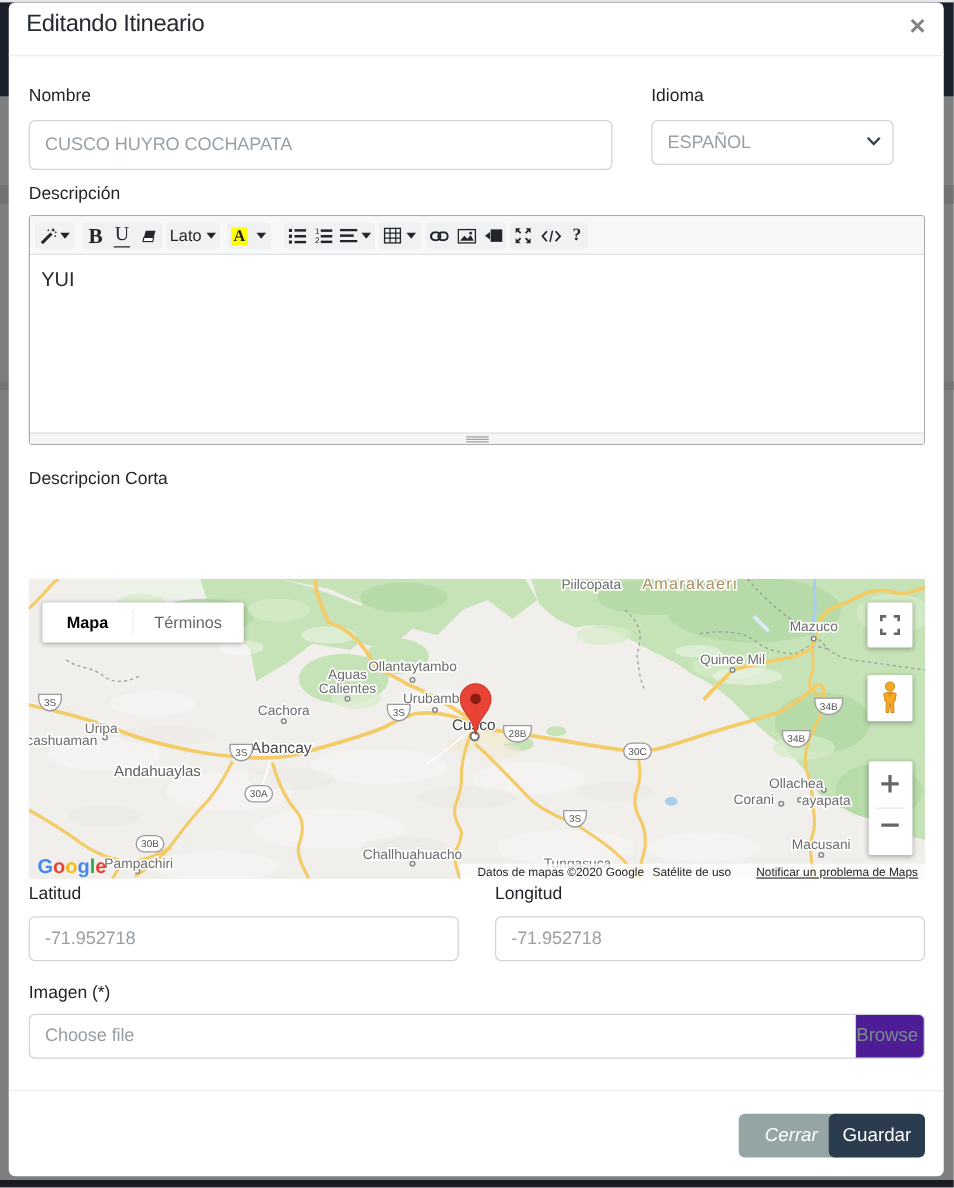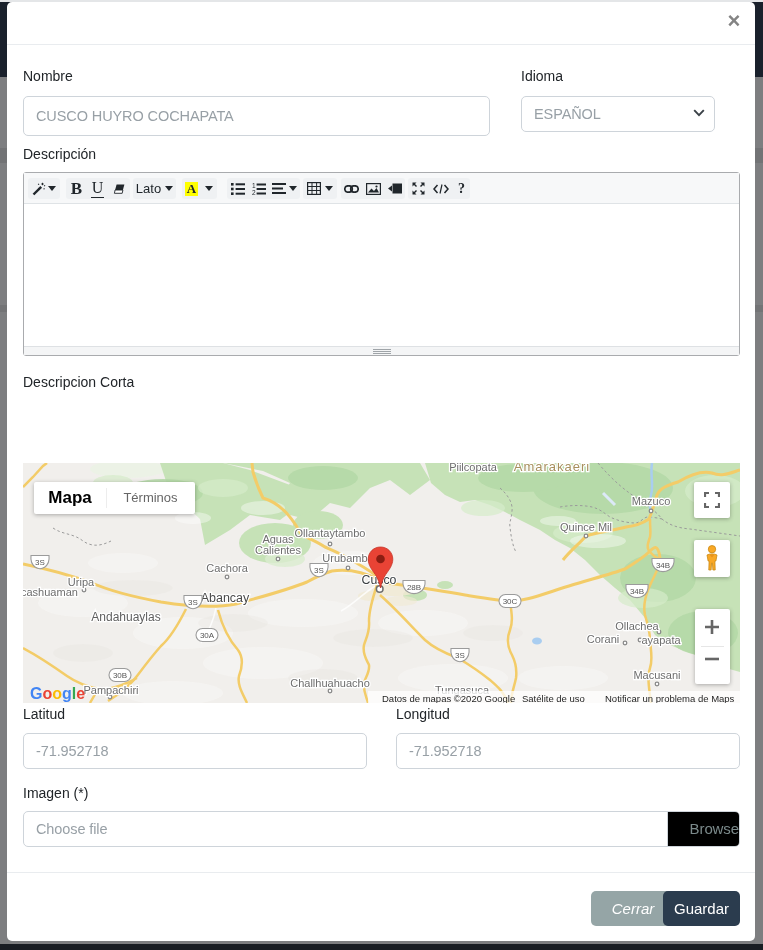--- a/index.html
+++ b/index.html
@@ -18,21 +18,21 @@
   #fborder { left:0; top:870px; width:748px; height:1px; background:#e9ecef; }
   .lbl { font-size:14px; color:#212529; }
   .ctrl { background:#fff; border:1px solid #ced4da; border-radius:5px; color:#98a0a6; font-size:14.5px; letter-spacing:-0.1px; }
   .val { position:absolute; left:12px; top:50%; transform:translateY(-50%); white-space:nowrap; }
   #inpNombre { left:16px; top:94px; width:467px; height:40px; }
   #selIdioma { left:514px; top:94px; width:194px; height:36px; }
   #selIdioma svg { position:absolute; right:9px; top:12px; }
   #inpLat  { left:16px;  top:731px; width:344px; height:36px; }
   #inpLng  { left:389px; top:731px; width:344px; height:36px; }
   #inpFile { left:16px; top:809px; width:717px; height:36px; }
-  #fileBrowse { position:absolute; right:0; top:0; width:72px; height:34px; background:#000000; border-left:1px solid #ced4da; border-radius:0 4px 4px 0; color:#7b8a8b; text-align:right; line-height:34px; font-size:15px;}
+  #fileBrowse { position:absolute; right:0; top:0; width:55px; height:34px; background:#4c1d95; border-left:1px solid #ced4da; border-radius:0 4px 4px 0; color:#7b8a8b; text-align:left; line-height:34px; font-size:15px;}
   
   #lNombre { left:16px; top:66px; }
   #lIdioma { left:514px; top:66px; }
   #lDesc   { left:16px; top:144px; }
   #lCorta  { left:16px; top:372px; }
   #lLat    { left:16px; top:704px; }
   #lLng    { left:389px; top:704px; }
   #lImg    { left:16px; top:783px; }
   
   #editor { left:16px; top:170px; width:717px; height:184px; border:1px solid #a9abae; border-radius:3px; background:#fff;}
@@ -55,20 +55,21 @@
   #btnGuardar { left:656px; width:77px; background:#2b3c4e; }
 </style>
 </head>
 <body>
   <div class="abs" id="topline"></div>
   <div class="abs" id="navdark"></div>
   <div class="abs" id="botdark"></div>
   <div class="abs" style="left:0;top:148px;width:763px;height:15px;background:#727375;"></div>
   <div class="abs" style="left:0;top:305px;width:763px;height:7px;background:#737476;"></div>
   <div class="abs" id="modal">
+    <div class="abs" id="mtitle">Editando Itineario</div>
     <div class="abs" id="mclose">×</div>
     <div class="abs" id="hborder"></div>
     <div class="abs lbl" id="lNombre">Nombre</div>
     <div class="abs lbl" id="lIdioma">Idioma</div>
     <div class="abs ctrl" id="inpNombre">
       <span class="val">CUSCO HUYRO COCHAPATA</span>
     </div>
     <div class="abs ctrl" id="selIdioma">
       <span class="val">ESPAÑOL</span>
       <svg width="12" height="8" viewBox="0 0 12 8">
@@ -210,20 +211,21 @@
               <g stroke="#20262b" stroke-width="1.5" fill="none">
                 <path d="M4.5 1 L1 5 L4.5 9"></path>
                 <path d="M11.5 1 L15 5 L11.5 9"></path>
                 <path d="M9 0.5 L7 9.5" stroke-width="1.2"></path>
               </g>
             </svg>
           </div>
           <div class="tbtn" style="width:17px;font-weight:bold;font-size:14px;font-family:'Liberation Serif',serif;">?</div>
         </div>
       </div>
+      <div class="abs" id="edarea">YUI</div>
       <div class="abs" id="statusbar">
         <div class="abs" id="dragbar">
           <div></div>
           <div></div>
           <div></div>
         </div>
       </div>
     </div>
     <div class="abs lbl" id="lCorta">Descripcion Corta</div>
     <div class="abs" id="map">
@@ -408,21 +410,21 @@
 
         <circle cx="356.7" cy="126" r="3.3" fill="#ffffff" stroke="#6f6f6f" stroke-width="1.6"></circle>
 
         <g>
           <path d="M357.5 84 C350.4 84 345.2 89.5 345.2 96.3 C345.2 102 348.8 106.6 352.3 111.5 C355 115.5 356.6 120.5 357.5 125 C358.4 120.5 360 115.5 362.7 111.5 C366.2 106.6 369.8 102 369.8 96.3 C369.8 89.5 364.6 84 357.5 84 Z" fill="#e94335" stroke="#c63327" stroke-width="0.8"></path>
           <circle cx="357.5" cy="96" r="4.3" fill="#8b1d12"></circle>
         </g>
       </svg>
       
       <div class="abs" style="left:11px;top:19px;width:161px;height:32px;background:#fff;border-radius:2px;box-shadow:0 1px 4px rgba(0,0,0,0.3);">
-        <div class="abs" style="left:0;top:0;width:72px;height:32px;font-size:17px;color:#000;font-weight:bold;text-align:center;line-height:32px;">Mapa</div>
+        <div class="abs" style="left:0;top:0;width:72px;height:32px;font-size:13px;color:#000;font-weight:bold;text-align:center;line-height:32px;">Mapa</div>
         <div class="abs" style="left:72px;top:6px;width:1px;height:20px;background:#ededed;"></div>
         <div class="abs" style="left:72px;top:0;width:89px;height:32px;font-size:13px;color:#666;text-align:center;line-height:32px;">Términos</div>
       </div>
       <div class="abs" style="left:671px;top:19px;width:36px;height:36px;background:#fff;border-radius:2px;box-shadow:0 1px 4px rgba(0,0,0,0.3);">
         <svg width="16" height="16" viewBox="0 0 16 16" style="margin:10px;">
           <g stroke="#666" stroke-width="2.2" fill="none">
             <path d="M1 5 L1 1 L5 1"></path>
             <path d="M11 1 L15 1 L15 5"></path>
             <path d="M15 11 L15 15 L11 15"></path>
             <path d="M5 15 L1 15 L1 11"></path>

